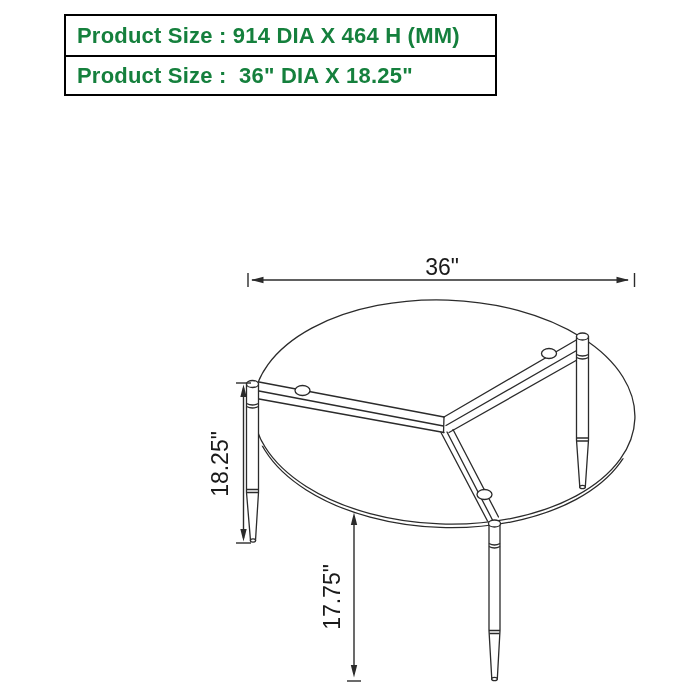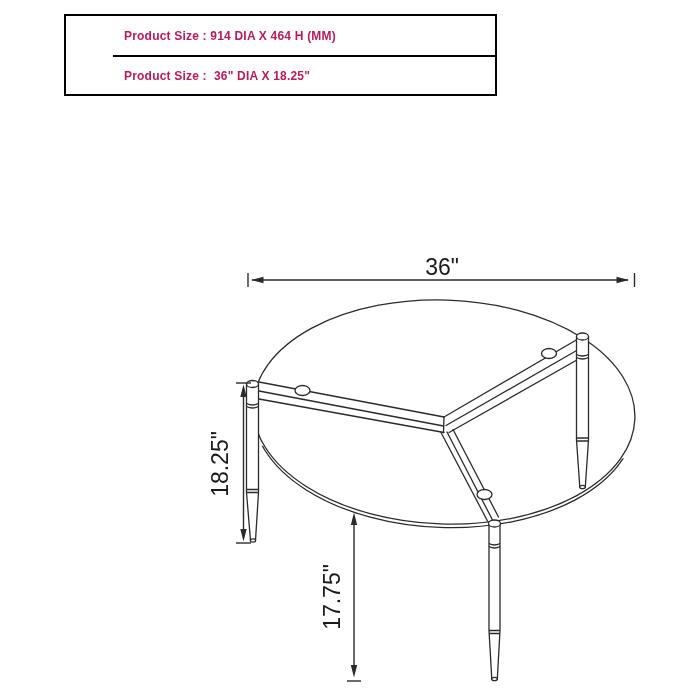--- a/index.html
+++ b/index.html
@@ -6,22 +6,22 @@
   .page{
     position:relative;width:700px;height:700px;background:#fff;overflow:hidden;
     font-family:"Liberation Sans",sans-serif;
   }
   .spec-box{
     position:absolute;left:64px;top:14px;width:433px;height:82px;
     border:2px solid #000;box-sizing:border-box;background:#fff;
   }
   .spec-row{
     height:39px;display:flex;align-items:center;padding-left:11px;
-    font-weight:bold;font-size:12px;color:#be185d;letter-spacing:.2px;
-    white-space:pre;box-sizing:border-box;margin-left:47px;
+    font-weight:bold;font-size:22px;color:#15803d;letter-spacing:.2px;
+    white-space:pre;box-sizing:border-box;
   }
   .spec-row.second{border-top:2px solid #000;height:39px;}
   svg{position:absolute;left:0;top:0;}
   svg text{
     font-family:"Liberation Sans",sans-serif;
     font-size:23px;fill:#1a1a1a;
   }
 </style>
 </head>
 <body>

